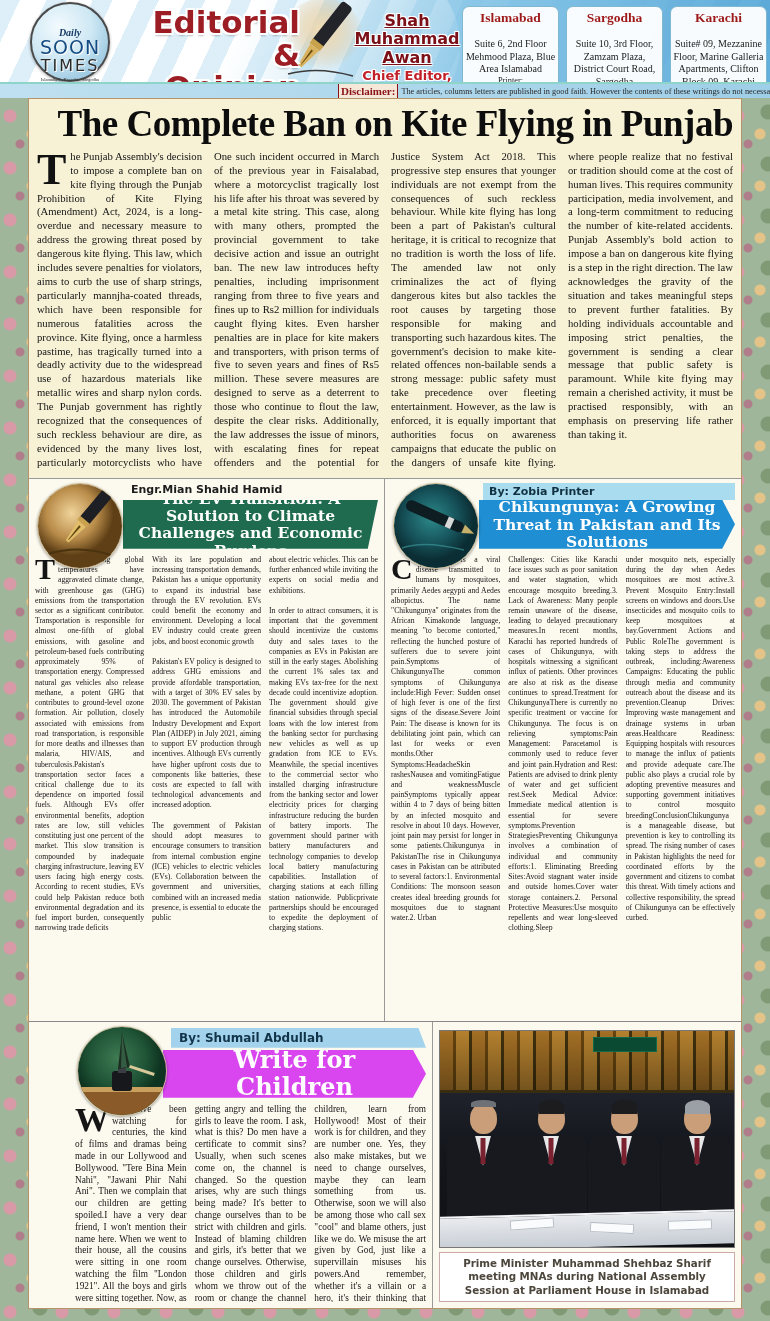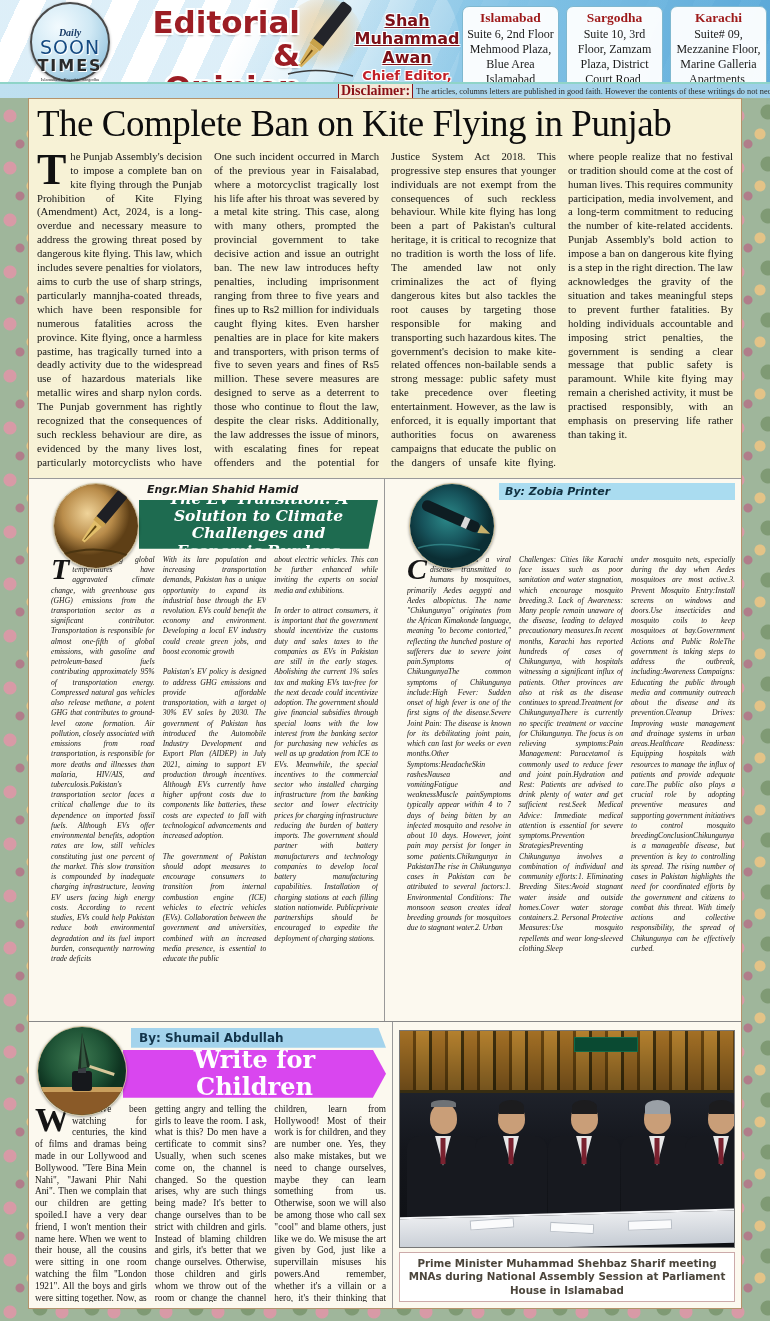--- a/index.html
+++ b/index.html
@@ -36,21 +36,21 @@
     pointer-events:none;
   }
   .logo-circle {
     position:absolute; left:30px; top:2px; width:80px; height:80px; border-radius:50%;
     background:radial-gradient(circle at 35% 30%, #f2fafe 0%, #cfe8f4 45%, #7ab4d4 100%);
     border:2px solid #4a4a4a; text-align:center; z-index:3;
     box-shadow:0 1px 3px rgba(0,0,0,0.35);
   }
   .logo-daily { font-style:italic; font-size:10px; color:#173a66; margin-top:23px; font-weight:bold; }
   .logo-soon { font-family:"DejaVu Sans", sans-serif; font-size:19px; font-weight:normal; color:#144a82; letter-spacing:1px; line-height:1; text-shadow:1px 1px 0 #fff; }
-  .logo-times { font-family:"DejaVu Sans", sans-serif; font-size:16px; font-weight:bold; color:#2a2a2a; letter-spacing:2px; line-height:1.1; text-shadow:1px 1px 0 #fff; }
+  .logo-times { font-family:"DejaVu Sans", sans-serif; font-size:16px; font-weight:normal; color:#2a2a2a; letter-spacing:2px; line-height:1.1; text-shadow:1px 1px 0 #fff; }
   .logo-cities { font-size:4.6px; color:#333; margin-top:2px; }
   .logo-abc { display:inline-block; background:#111; color:#fff; font-family:"DejaVu Sans", sans-serif; font-size:5px; padding:1px 4px; margin-top:1px; }
   .edop {
     position:absolute; left:120px; top:6px; z-index:3; text-align:right; width:180px;
     font-family:"DejaVu Sans", sans-serif; font-weight:bold; color:#9c1d24; line-height:1.05;
     text-shadow:-2px -2px 0 #fff, 2px -2px 0 #fff, -2px 2px 0 #fff, 2px 2px 0 #fff, 0 3px 2px rgba(0,0,0,0.25);
   }
   .edop-l1 { font-size:31px; }
   .edop-l2 { font-size:31px; }
   .pen-wrap { position:absolute; left:268px; top:0; width:100px; height:84px; z-index:2; }
@@ -58,53 +58,53 @@
   .ed-name { font-size:16px; font-weight:bold; color:#7c1018; line-height:1.15;
     text-shadow:-1px -1px 0 #fff, 1px -1px 0 #fff, -1px 1px 0 #fff, 1px 1px 0 #fff;text-decoration:underline; }
   .ed-title { font-size:13px; font-weight:bold; color:#c22028; margin:1px 0 4px 0;
     text-shadow:-1px -1px 0 #fff, 1px -1px 0 #fff, -1px 1px 0 #fff, 1px 1px 0 #fff; }
   .offices { position:absolute; left:462px; top:6px; display:flex; gap:7px; z-index:3; }
   .office {
     width:97px; min-height:70px; background:rgba(255,255,255,0.95);
     border:1px solid #7fb8d0; border-radius:7px; padding:3px 2px; text-align:center;
   }
   .office-city { font-size:13.5px; font-weight:bold; color:#9e1a1a; font-family:"Liberation Serif", serif; }
-  .office-addr { font-size:12px; color:#1a1a1a; line-height:1.25; margin-top:1px; }
+  .office-addr { font-size:10px; color:#1a1a1a; line-height:1.25; margin-top:12px; }
   .office-printer-label { font-size:8.4px; color:#1a1a1a; line-height:1.2; }
   .office-printer { font-size:11px; color:#1a1a1a; line-height:1.2; }
 
   
   .disclaimer {
     height:14px; width:770px; background:linear-gradient(90deg,#bfe0f0,#9ecfe8);
     font-size:8.3px; color:#2a2a2a; padding-left:338px; display:flex; align-items:center; gap:3px;
     white-space:nowrap; overflow:hidden;
   }
-  .disclaimer b { color:#8a1016; border:1px solid #8a1016; padding:5px 2px; font-size:14px; background:#f5e8d8; }
+  .disclaimer b { color:#8a1016; border:1px solid #8a1016; padding:5px 2px; font-size:11px; background:#f5e8d8; }
 
   
   .content {
     position:absolute; left:28px; top:98px; width:714px;
     background:#fcf9ef; border:1px solid #b5936b;
   }
 
   
   .kite { background:#f7f2d6; padding:4px 8px 6px 8px; border-bottom:1px solid #999; }
   .kite h1 {
-    font-family:"Liberation Serif", serif; font-size:37px; font-weight:normal; color:#0d0d0d;
-    text-align:left; line-height:1.05; margin:2px 0 6px 0; letter-spacing:-0.5px;
+    font-family:"Liberation Serif", serif; font-size:37px; font-weight:bold; color:#0d0d0d;
+    text-align:right; line-height:1.05; margin:2px 0 6px 0; letter-spacing:-0.5px;
   }
   .cols4 { display:flex; gap:12px; height:322px; overflow:hidden; }
   .mcol { flex:1; font-size:10.7px; line-height:1.3; text-align:justify; color:#141414; overflow:hidden; white-space:pre-line; }
   .mcol.dropcap::first-letter {
     float:left; font-size:44px; line-height:0.78; font-weight:bold; padding:3px 4px 0 0; color:#111;
   }
 
   
   .middle { display:flex; border-bottom:1px solid #888; }
-  .half { width:50%; padding:2px 6px 6px 22px; position:relative;font-style:italic; }
+  .half { width:50%; padding:2px 6px 6px 6px; position:relative; }
   .half.left { border-right:1px solid #999; }
   .art-head { position:relative; height:68px; }
   .circ {
     position:absolute; left:2px; top:2px; width:86px; height:86px; border-radius:50%;
     overflow:hidden; z-index:2; box-shadow:0 1px 3px rgba(0,0,0,0.4); border:1px solid #c8b890;
   }
   .circ svg { display:block; }
   .byline {
     position:absolute; left:96px; top:2px; font-family:"DejaVu Sans", sans-serif;
     font-weight:bold; font-size:11px; color:#1d1d1d;
@@ -116,21 +116,21 @@
     font-family:"DejaVu Serif", serif; font-weight:bold; line-height:1.12; padding:2px 10px;
   }
   .banner.ev { background:#1e6b50; font-size:15.5px; clip-path:polygon(0 0, 100% 0, 96% 100%, 0 100%); }
   .banner.chik { background:#1f8ed2; font-size:15.5px; clip-path:polygon(0 0, 95% 0, 100% 50%, 95% 100%, 0 100%); }
   .cols3 { display:flex; gap:8px; margin-top:6px; overflow:hidden; }
   .middle .cols3 { height:460px; }
   .scol { flex:1; font-size:7.7px; line-height:1.33; text-align:justify; color:#151515; overflow:hidden; white-space:pre-line; }
   .scol.dropcap::first-letter { float:left; font-size:30px; line-height:0.8; font-weight:bold; padding:2px 3px 0 0; }
 
   
-  .bottom { display:flex; }
+  .bottom { display:flex;padding-left:40px; }
   .child-block { width:364px; padding:2px 6px 6px 6px; border-right:1px solid #999; position:relative; }
   .child-head { position:relative; height:74px; }
   .child-head .circ { width:90px; height:90px; }
   .byline2 {
     position:absolute; left:96px; right:0; top:4px; background:#a3d3ec; padding:3px 8px;
     font-family:"DejaVu Sans", sans-serif; font-weight:bold; font-size:12px; color:#12344a;
     clip-path:polygon(0 0, 97% 0, 100% 100%, 0 100%);
   }
   .banner.child {
     top:26px; background:#d946ef; font-size:24px;
@@ -306,20 +306,21 @@
             <rect width="84" height="84" fill="url(#teal)"></rect>
             <g transform="rotate(24 42 42)">
               <rect x="6" y="28" width="62" height="11" rx="5" fill="#0e1d22"></rect>
               <rect x="50" y="28" width="6" height="11" fill="#d8d8d8"></rect>
               <polygon points="68,29 80,33.5 68,38" fill="#c8b06a"></polygon>
             </g>
             <path d="M8 64 Q30 56 70 66" stroke="#3fa0a0" stroke-width="1.5" fill="none" opacity="0.6"></path>
           </svg>
         </div>
         <div class="byline strip">By: Zobia Printer</div>
+        <div class="banner chik">Chikungunya: A Growing Threat in Pakistan and Its Solutions</div>
       </div>
       <div class="cols3">
         <div class="scol dropcap">Chikungunya is a viral disease transmitted to humans by mosquitoes, primarily Aedes aegypti and Aedes albopictus. The name "Chikungunya" originates from the African Kimakonde language, meaning "to become contorted," reflecting the hunched posture of sufferers due to severe joint pain.Symptoms of ChikungunyaThe common symptoms of Chikungunya include:High Fever: Sudden onset of high fever is one of the first signs of the disease.Severe Joint Pain: The disease is known for its debilitating joint pain, which can last for weeks or even months.Other Symptoms:HeadacheSkin rashesNausea and vomitingFatigue and weaknessMuscle painSymptoms typically appear within 4 to 7 days of being bitten by an infected mosquito and resolve in about 10 days. However, joint pain may persist for longer in some patients.Chikungunya in PakistanThe rise in Chikungunya cases in Pakistan can be attributed to several factors:1. Environmental Conditions: The monsoon season creates ideal breeding grounds for mosquitoes due to stagnant water.2. Urban</div>
         <div class="scol">Challenges: Cities like Karachi face issues such as poor sanitation and water stagnation, which encourage mosquito breeding.3. Lack of Awareness: Many people remain unaware of the disease, leading to delayed precautionary measures.In recent months, Karachi has reported hundreds of cases of Chikungunya, with hospitals witnessing a significant influx of patients. Other provinces are also at risk as the disease continues to spread.Treatment for ChikungunyaThere is currently no specific treatment or vaccine for Chikungunya. The focus is on relieving symptoms:Pain Management: Paracetamol is commonly used to reduce fever and joint pain.Hydration and Rest: Patients are advised to drink plenty of water and get sufficient rest.Seek Medical Advice: Immediate medical attention is essential for severe symptoms.Prevention StrategiesPreventing Chikungunya involves a combination of individual and community efforts:1. Eliminating Breeding Sites:Avoid stagnant water inside and outside homes.Cover water storage containers.2. Personal Protective Measures:Use mosquito repellents and wear long-sleeved clothing.Sleep</div>
         <div class="scol">under mosquito nets, especially during the day when Aedes mosquitoes are most active.3. Prevent Mosquito Entry:Install screens on windows and doors.Use insecticides and mosquito coils to keep mosquitoes at bay.Government Actions and Public RoleThe government is taking steps to address the outbreak, including:Awareness Campaigns: Educating the public through media and community outreach about the disease and its prevention.Cleanup Drives: Improving waste management and drainage systems in urban areas.Healthcare Readiness: Equipping hospitals with resources to manage the influx of patients and provide adequate care.The public also plays a crucial role by adopting preventive measures and supporting government initiatives to control mosquito breedingConclusionChikungunya is a manageable disease, but prevention is key to controlling its spread. The rising number of cases in Pakistan highlights the need for coordinated efforts by the government and citizens to combat this threat. With timely actions and collective responsibility, the spread of Chikungunya can be effectively curbed.</div>
       </div>
     </div>
   </div>
 
   <div class="bottom">

